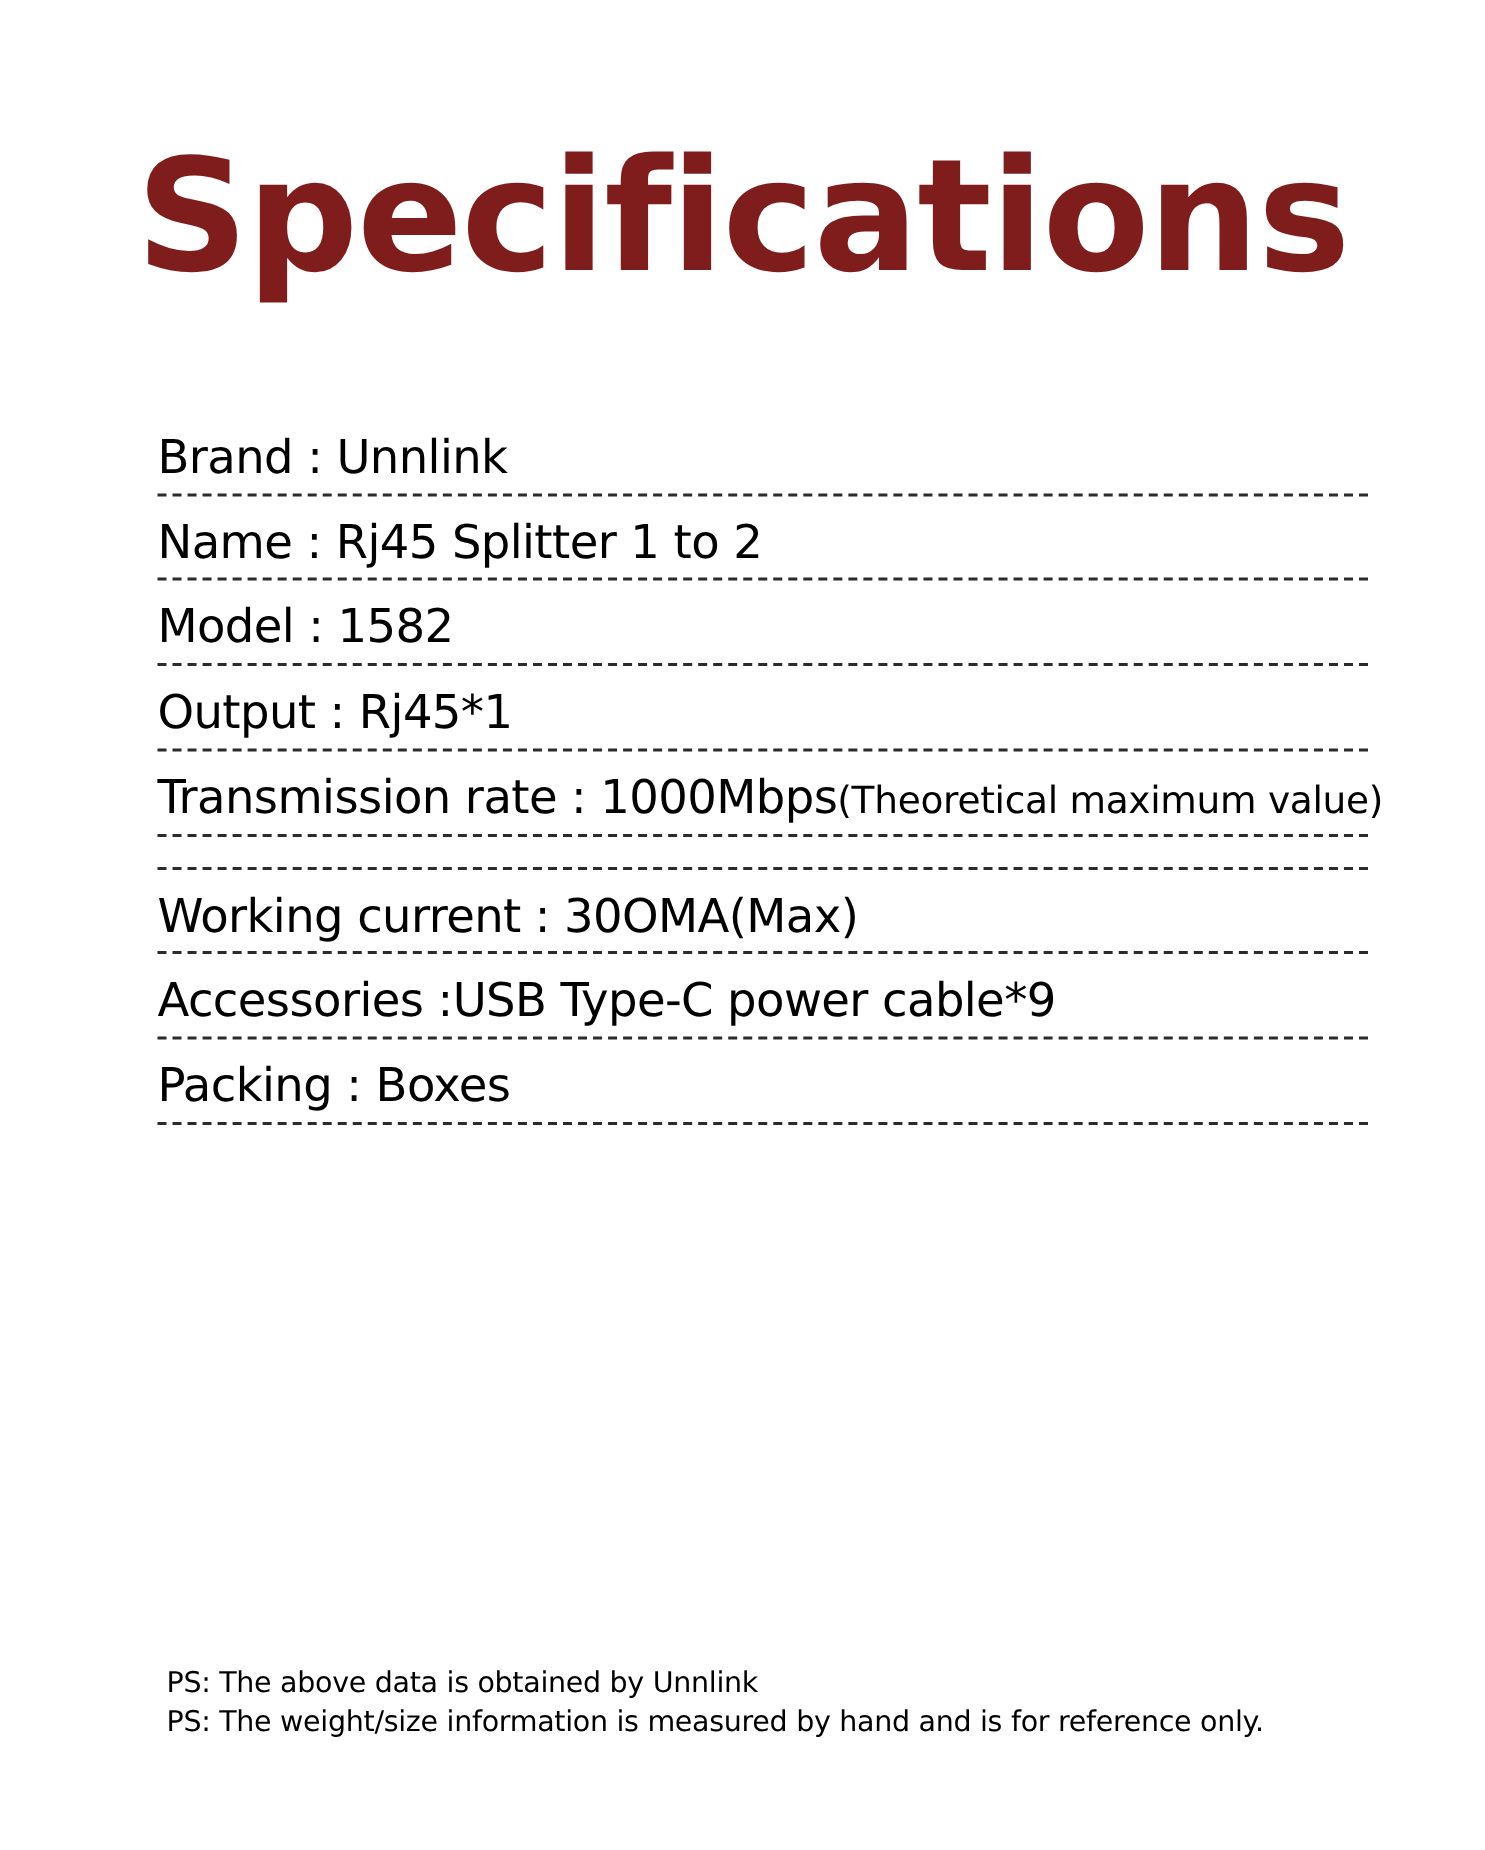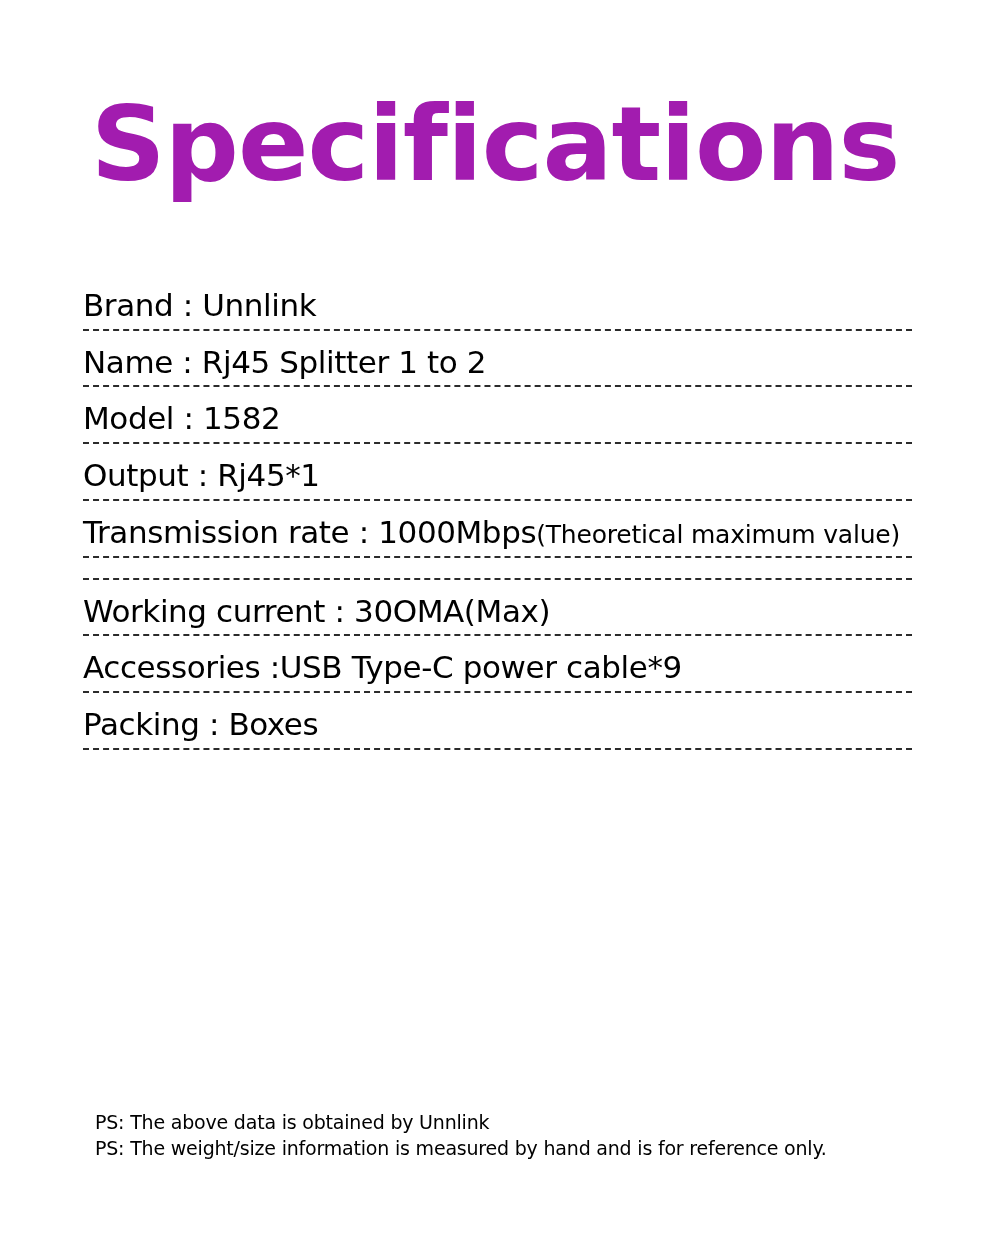--- a/index.html
+++ b/index.html
@@ -22,28 +22,28 @@
   }
   .title {
     font-family: "DejaVu Sans", sans-serif;
     font-weight: bold;
     font-size: 104px;
     line-height: 1;
     letter-spacing: -1px;
     text-align: center;
     margin: 0;
     padding-top: 92px;
-    color: #a21caf;
+    color: #7f1d1d;
   }
   .spec-list {
     margin: 0;
     padding: 0;
     list-style: none;
     position: absolute;
-    left: 83px;
+    left: 105px;
     right: 78px;
     top: 280px;
   }
   .spec-row {
     padding-top: 8px;
     padding-bottom: 6px;
   }
   .spec-text {
     font-size: 31px;
     line-height: 1.12;
@@ -55,21 +55,21 @@
     font-size: 25px;
     letter-spacing: -0.2px;
   }
   .dashed {
     border-top: 2px dashed #2b2b2b;
     height: 0;
     margin-top: 6px;
   }
   .ps-block {
     position: absolute;
-    left: 95px;
+    left: 111px;
     top: 1110px;
     right: 70px;
   }
   .ps-line {
     font-size: 19px;
     line-height: 1.35;
     letter-spacing: -0.2px;
     font-family: "DejaVu Sans", sans-serif;
   }
 </style>

